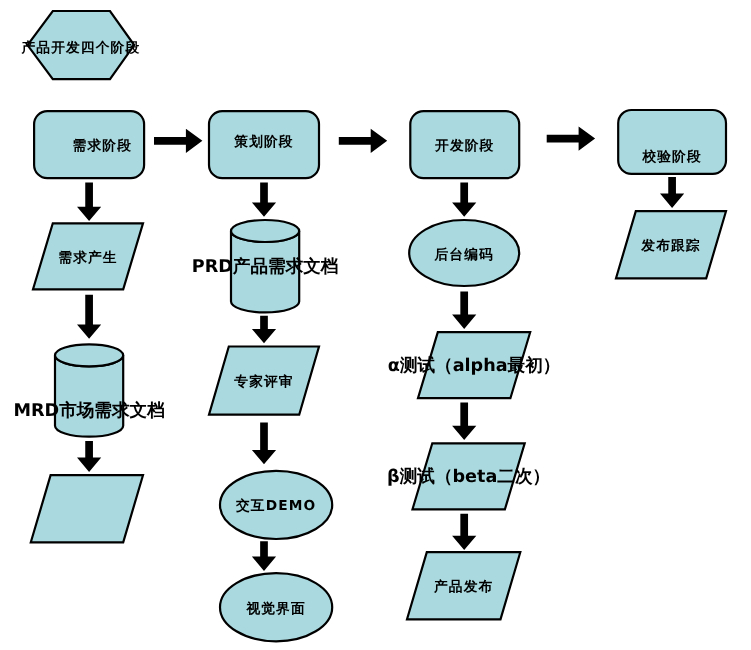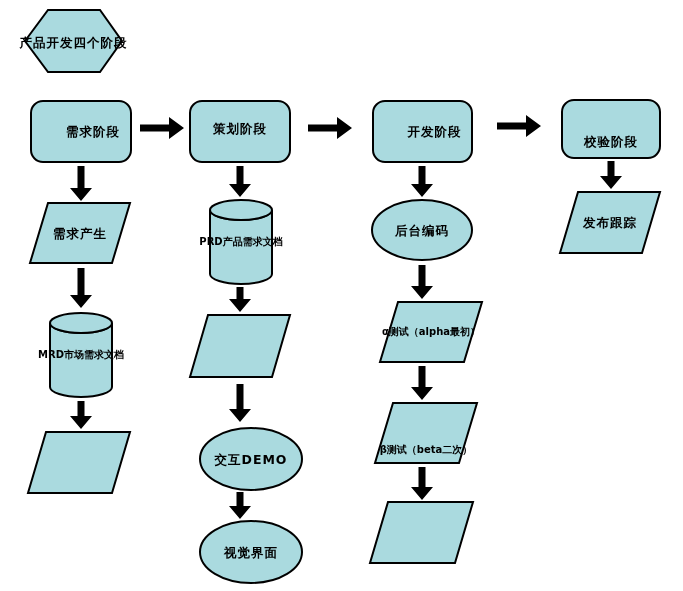--- a/index.html
+++ b/index.html
@@ -29,21 +29,21 @@
     text-align: center;
     font-weight: 700;
     font-size: 12.5px;
     line-height: 15px;
     color: #000000;
     letter-spacing: 1px;
     pointer-events: none;
     white-space: nowrap;
   }
   .node-label.small {
-    font-size: 10px;
+    font-size: 16px;
     line-height: 14px;
     letter-spacing: 0;
   }
   .node-label span { display: block; }
 </style>
 </head>
 <body>
 
 <div class="canvas">
 
@@ -105,64 +105,70 @@
   </div>
 
   <div class="node-label" style="left:31px; top:101px; width:100px; height:61px;margin-left:12px;">
     <span>需求阶段</span>
   </div>
 
   <div class="node-label" style="left:30px; top:203px; width:100px; height:60px;text-align:center;">
     <span>需求产生</span>
   </div>
 
-  <div class="node-label small" style="left:50px; top:318px; width:62px; height:74px;">
+  <div class="node-label small" style="left:50px; top:336px; width:62px; height:74px;">
     <span>MRD</span>
     <span>市场需求</span>
     <span>文档</span>
   </div>
 
 
   <div class="node-label" style="left:190px; top:91px; width:100px; height:74px;">
     <span>策划阶段</span>
   </div>
 
   <div class="node-label small" style="left:210px; top:205px; width:62px; height:74px;">
     <span>PRD</span>
     <span>产品需求</span>
     <span>文档</span>
   </div>
 
+  <div class="node-label" style="left:190px; top:315px; width:100px; height:62px;">
+    <span>专家评审</span>
+  </div>
 
   <div class="node-label" style="left:200px; top:428px; width:102px; height:62px;">
     <span>交互DEMO</span>
   </div>
 
   <div class="node-label" style="left:200px; top:521px; width:102px; height:62px;justify-content:center;">
     <span>视觉界面</span>
   </div>
 
-  <div class="node-label" style="left:373px; top:101px; width:99px; height:61px;padding-left:12px;">
+  <div class="node-label" style="left:373px; top:101px; width:99px; height:61px;">
     <span>开发阶段</span>
   </div>
 
   <div class="node-label small" style="left:366px; top:302px; width:130px; height:60px; font-weight:700;">
     <span>α测试（alpha</span>
     <span>最初）</span>
   </div>
 
   <div class="node-label" style="left:372px; top:200px; width:100px; height:60px;">
     <span>后台编码</span>
   </div>
 
-  <div class="node-label small" style="left:370px; top:420px; width:112px; height:60px; font-weight:700;">
+  <div class="node-label small" style="left:370px; top:403px; width:112px; height:60px; font-weight:700;">
     <span>β测试</span>
     <span>（beta二次）</span>
   </div>
 
+  <div class="node-label" style="left:370px; top:502px; width:103px; height:61px;">
+    <span>产品发布</span>
+  </div>
 
   <div class="node-label" style="left:562px; top:112px; width:98px; height:58px;">
     <span>校验阶段</span>
   </div>
 
   <div class="node-label" style="left:560px; top:192px; width:100px; height:61px;align-items:center;">
     <span>发布跟踪</span>
   </div>
 
 </div>

